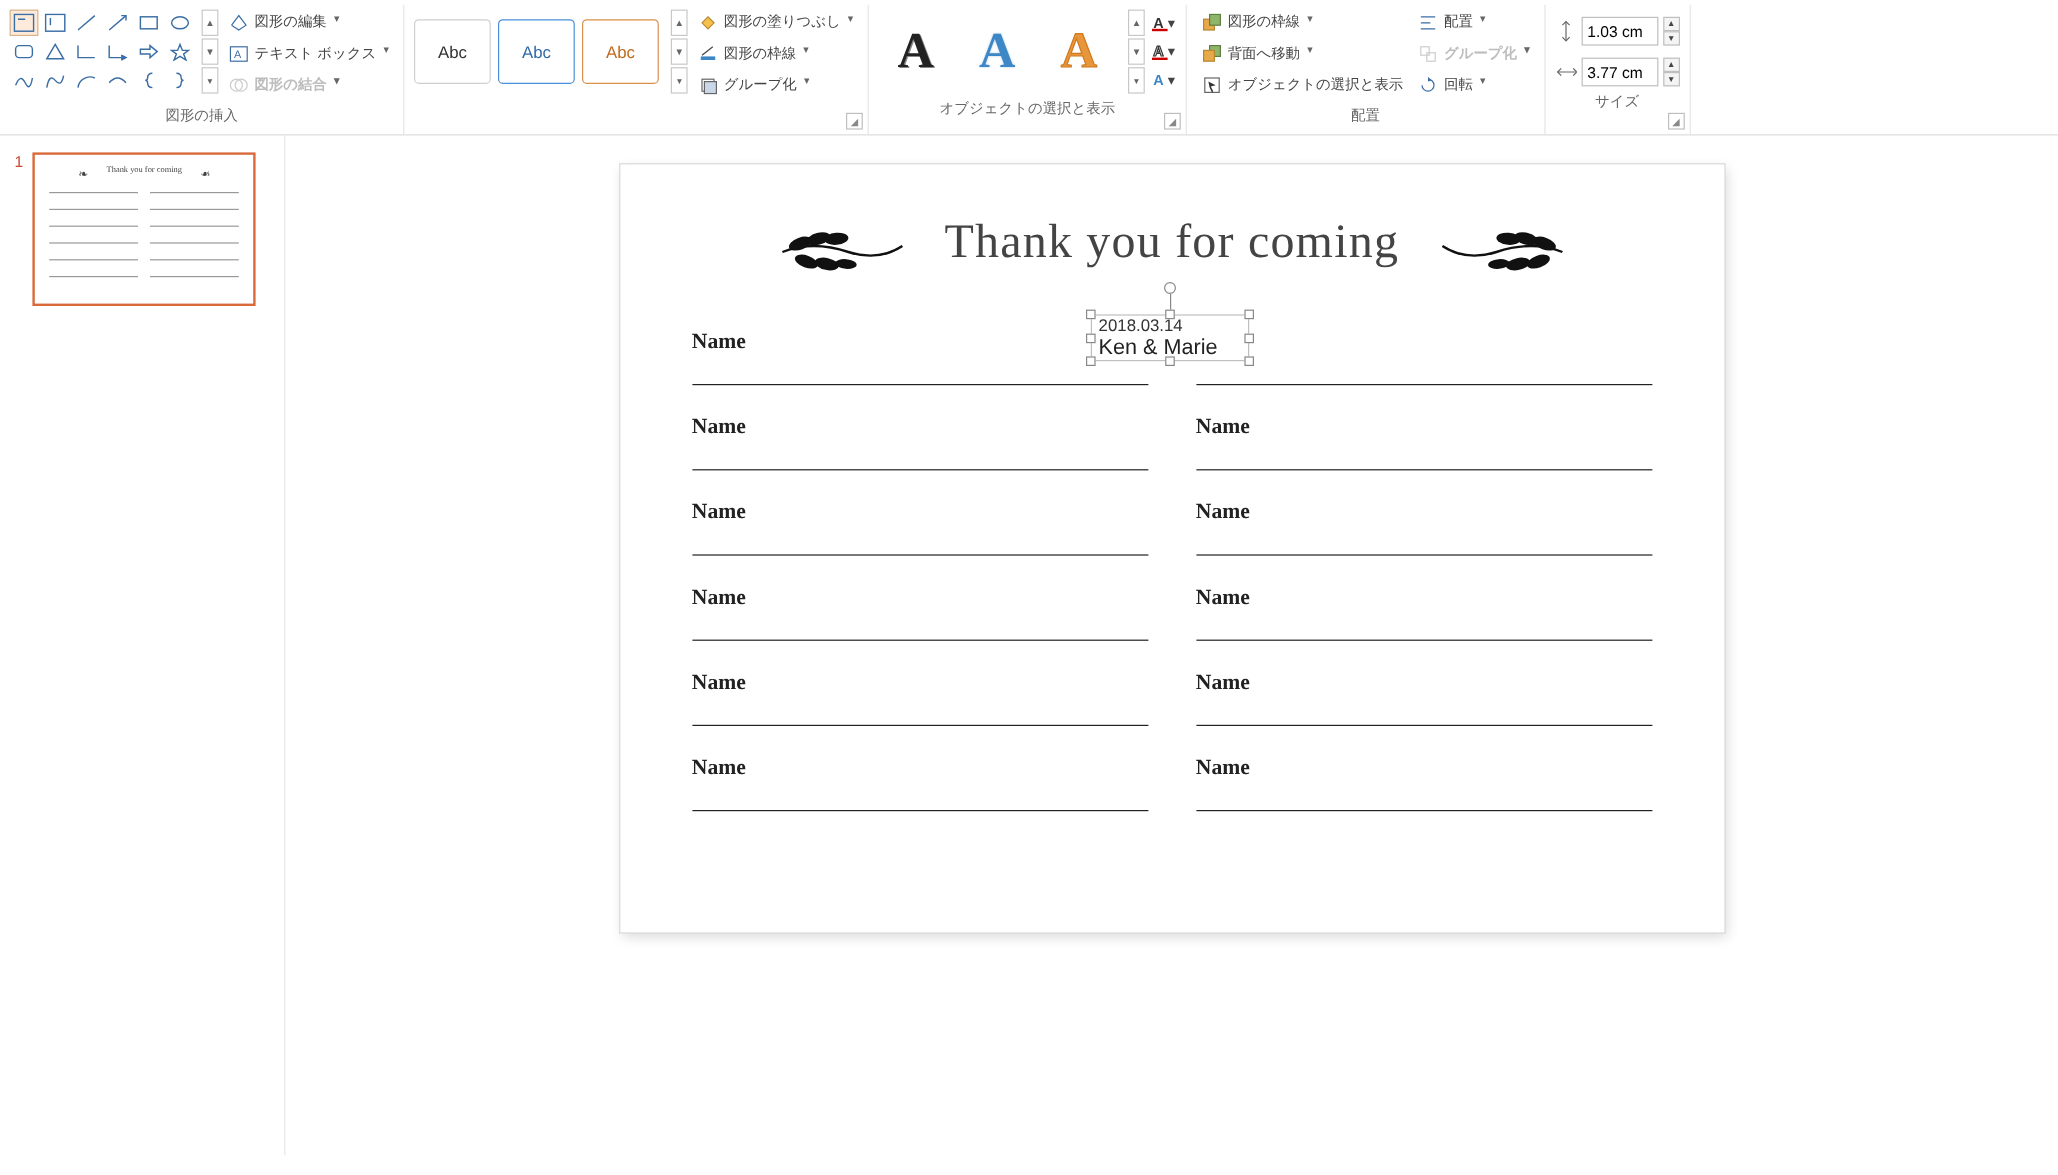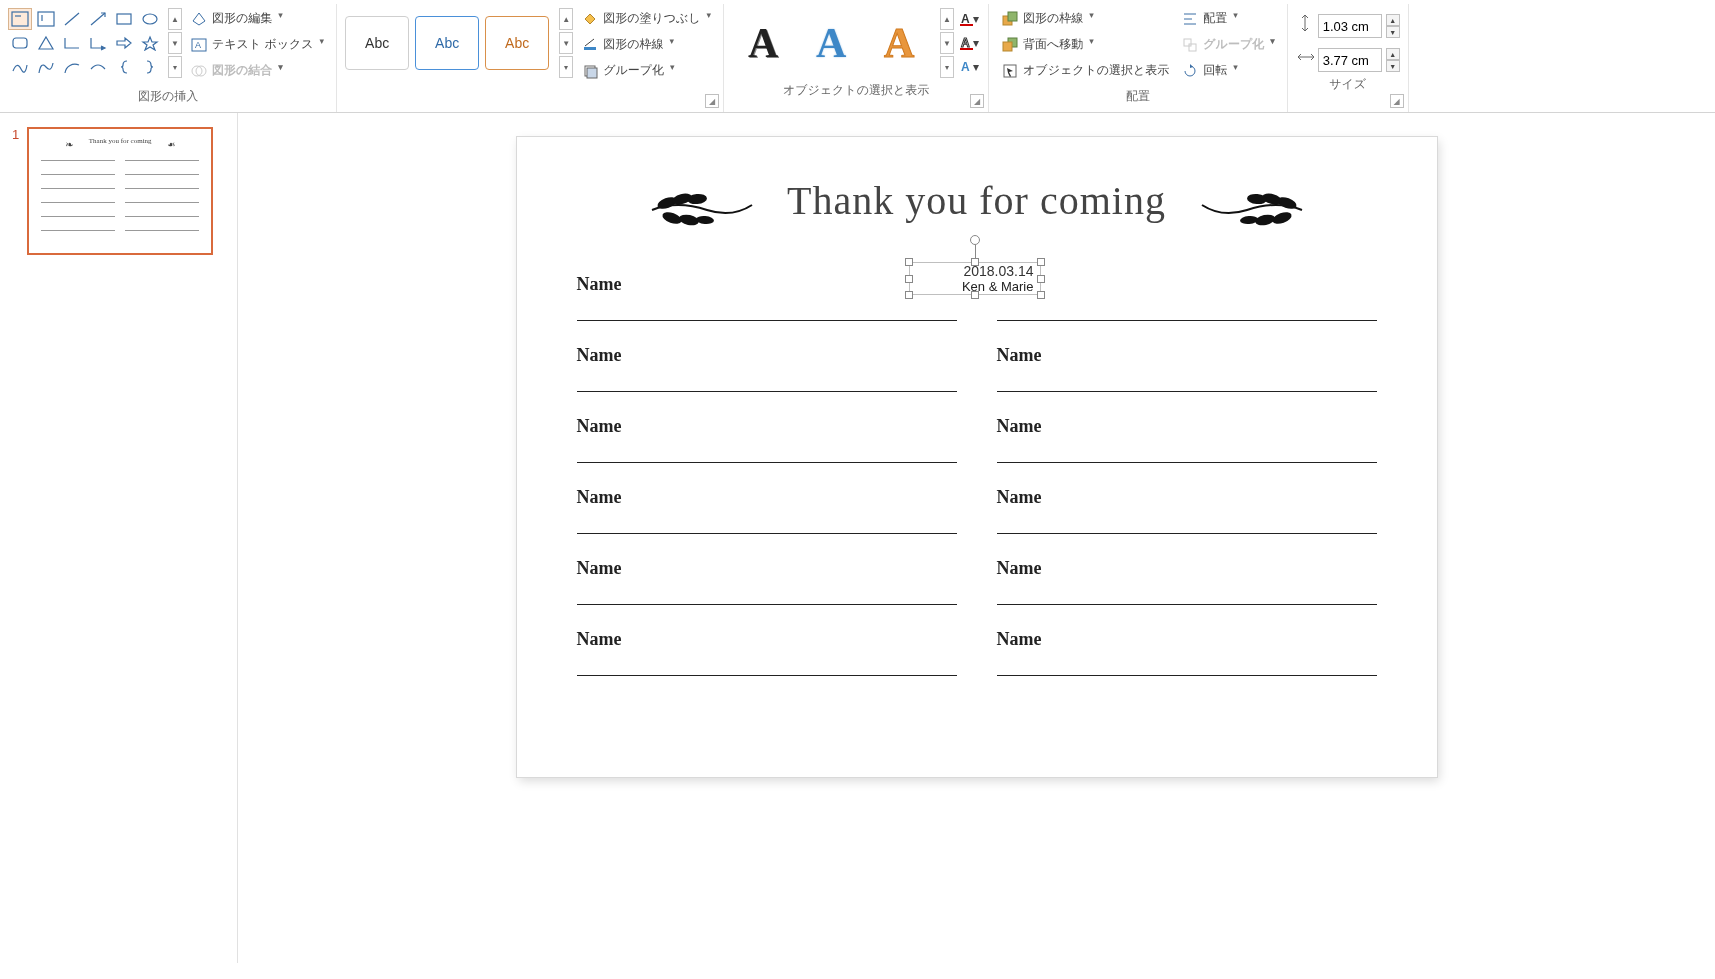--- a/index.html
+++ b/index.html
@@ -38,21 +38,21 @@
   .wa{width:62px;height:62px;display:flex;align-items:center;justify-content:center;font-family:"Times New Roman",serif;font-size:42px;font-weight:bold;}
   .wa-black{color:#222;text-shadow:1px 1px 0 #888;}
   .wa-blue{color:#3d87c7;text-shadow:0 0 2px #a9c9e6;}
   .wa-orange{color:#e8963c;-webkit-text-stroke:1px #d07a20;}
 
   
   .stack-col{width:22px;}
   .stack-col .sbtn{width:22px;height:22px;display:flex;align-items:center;justify-content:center;border:1px solid transparent;}
 
   
-  .spin{display:flex;gap:4px;}
+  .spin{display:flex;align-items:center;gap:4px;}
   .spin input{width:64px;height:24px;border:1px solid #bfbfbf;padding:0 4px;font-size:13px;}
   .spin .spbtns{display:flex;flex-direction:column;}
   .spin .spbtns div{width:14px;height:12px;border:1px solid #bfbfbf;font-size:7px;display:flex;align-items:center;justify-content:center;background:#f4f4f4;}
 
   
   .work{display:flex;height:850px;}
   .thumbs{width:238px;background:#fff;border-right:1px solid #e1e1e1;padding:14px 12px;}
   .thumb-wrap{display:flex;align-items:flex-start;gap:8px;}
   .thumb-num{font-size:13px;color:#c74a2e;}
   .thumb{width:186px;height:128px;border:2px solid #d96a3c;background:#fff;position:relative;padding:8px 12px;}
@@ -65,23 +65,23 @@
 
   .canvas-area{flex:1;background:#f6f6f6;display:flex;justify-content:center;padding:24px 0;background:#fff;}
   .slide{width:920px;height:640px;background:#fff;box-shadow:0 0 0 1px #d9d9d9, 2px 4px 10px rgba(0,0,0,.15);position:relative;padding:40px 60px;}
   .header{position:relative;text-align:center;}
   .script-title{font-family:"Brush Script MT","Segoe Script",cursive;font-size:40px;letter-spacing:1px;}
   .leaf{position:absolute;top:8px;width:110px;height:50px;}
   .leaf.left{left:70px;}
   .leaf.right{right:70px;transform:scaleX(-1);}
 
   .textbox{position:absolute;left:392px;top:125px;width:132px;border:1px solid #bfbfbf;background:#fff;}
-  .textbox-inner{padding:0 6px;text-align:right;}
+  .textbox-inner{padding:0 6px;text-align:left;}
   .tb-date{font-size:14px;color:#333;}
-  .tb-names{font-size:13px;color:#222;}
+  .tb-names{font-size:18px;color:#222;}
   .handle{width:8px;height:8px;border:1px solid #888;background:#fff;position:absolute;}
   .h-tl{left:-5px;top:-5px;} .h-tm{left:calc(50% - 4px);top:-5px;} .h-tr{right:-5px;top:-5px;}
   .h-ml{left:-5px;top:calc(50% - 4px);} .h-mr{right:-5px;top:calc(50% - 4px);}
   .h-bl{left:-5px;bottom:-5px;} .h-bm{left:calc(50% - 4px);bottom:-5px;} .h-br{right:-5px;bottom:-5px;}
   .rot{width:10px;height:10px;border:1px solid #888;border-radius:50%;background:#fff;position:absolute;left:calc(50% - 5px);top:-28px;}
   .rot-line{width:1px;height:14px;background:#888;position:absolute;left:50%;top:-18px;}
 
   .name-grid{display:flex;gap:40px;margin-top:50px;}
   .name-col{flex:1;font-weight:bold;}
   .name-block{margin-bottom:24px;}

